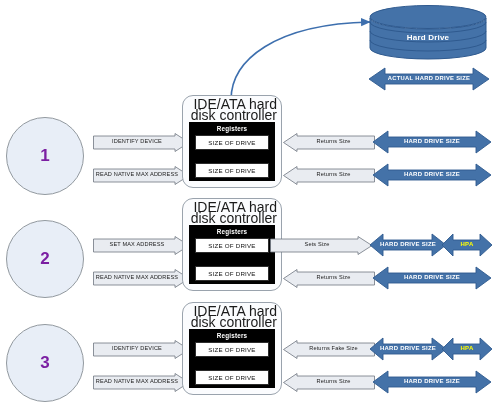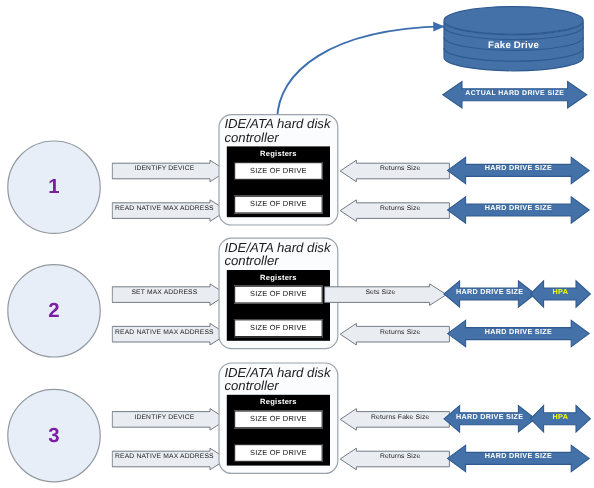--- a/index.html
+++ b/index.html
@@ -10,22 +10,22 @@
 
   
   .hd-wrap{left:369px;top:4px;width:118px;height:58px;}
   .hd-wrap svg{display:block;}
   .hd-label{left:369px;top:33px;width:118px;text-align:center;
             font-size:8px;font-weight:bold;color:#ffffff;letter-spacing:.2px;}
 
   
   .ctrl{width:100px;border:1px solid #9aa3ad;border-radius:11px;background:#fbfcfe;
         box-sizing:border-box;}
-  .ctrl-title{font-size:11px;color:#1b1b1b;text-align:left;line-height:10.5px;
-              padding:3px 4px 2px 4px;font-style:italic;}
+  .ctrl-title{font-size:14px;color:#1b1b1b;text-align:right;line-height:10.5px;
+              padding:3px 4px 2px 4px;}
   .regbox{background:#000000;margin:0 6px 6px 6px;padding:2px 0 3px 0;}
   .reg-title{color:#ffffff;font-size:6.3px;font-weight:bold;text-align:center;
              padding:1px 0 3px 0;letter-spacing:.2px;}
   .reg-cell{background:#ffffff;border:1px solid #2d2d2d;margin:0 6px;
             font-size:6.2px;text-align:center;color:#111;padding:3px 0;letter-spacing:.2px;}
   .reg-gap{height:13px;}
 
   
   .circle{width:78px;height:78px;border-radius:50%;background:#e8eef7;
           border:1px solid #92999f;box-sizing:border-box;
@@ -59,21 +59,21 @@
     <svg width="118" height="58" viewBox="0 0 118 58">
       <g stroke="#2f5a8f" stroke-width="1" fill="#4472a8">
         <path d="M1,44 a58,11 0 0 0 116,0 L117,14 a58,11 0 0 1 -116,0 z"></path>
         <path d="M1,36 a58,11 0 0 0 116,0" fill="none"></path>
         <path d="M1,27 a58,11 0 0 0 116,0" fill="none"></path>
         <path d="M1,18 a58,11 0 0 0 116,0" fill="none"></path>
         <ellipse cx="59" cy="13" rx="58" ry="11.5"></ellipse>
       </g>
     </svg>
   </div>
-  <div class="abs hd-label">Fake Drive</div>
+  <div class="abs hd-label">Hard Drive</div>
 
   <svg class="abs" style="left:368px;top:66px;" width="122" height="26">
     <path d="M1,13 L17,2 L17,8 L105,8 L105,2 L121,13 L105,24 L105,18 L17,18 L17,24 z" fill="#4472a8" stroke="#2f5a8f" stroke-width="0.9"></path>
   </svg>
   <div class="abs actual-t" style="left:368px;top:75px;width:122px;">ACTUAL HARD DRIVE SIZE</div>
 
   <div class="abs circle" style="left:6px;top:117px;">
     <span>1</span>
   </div>
 

